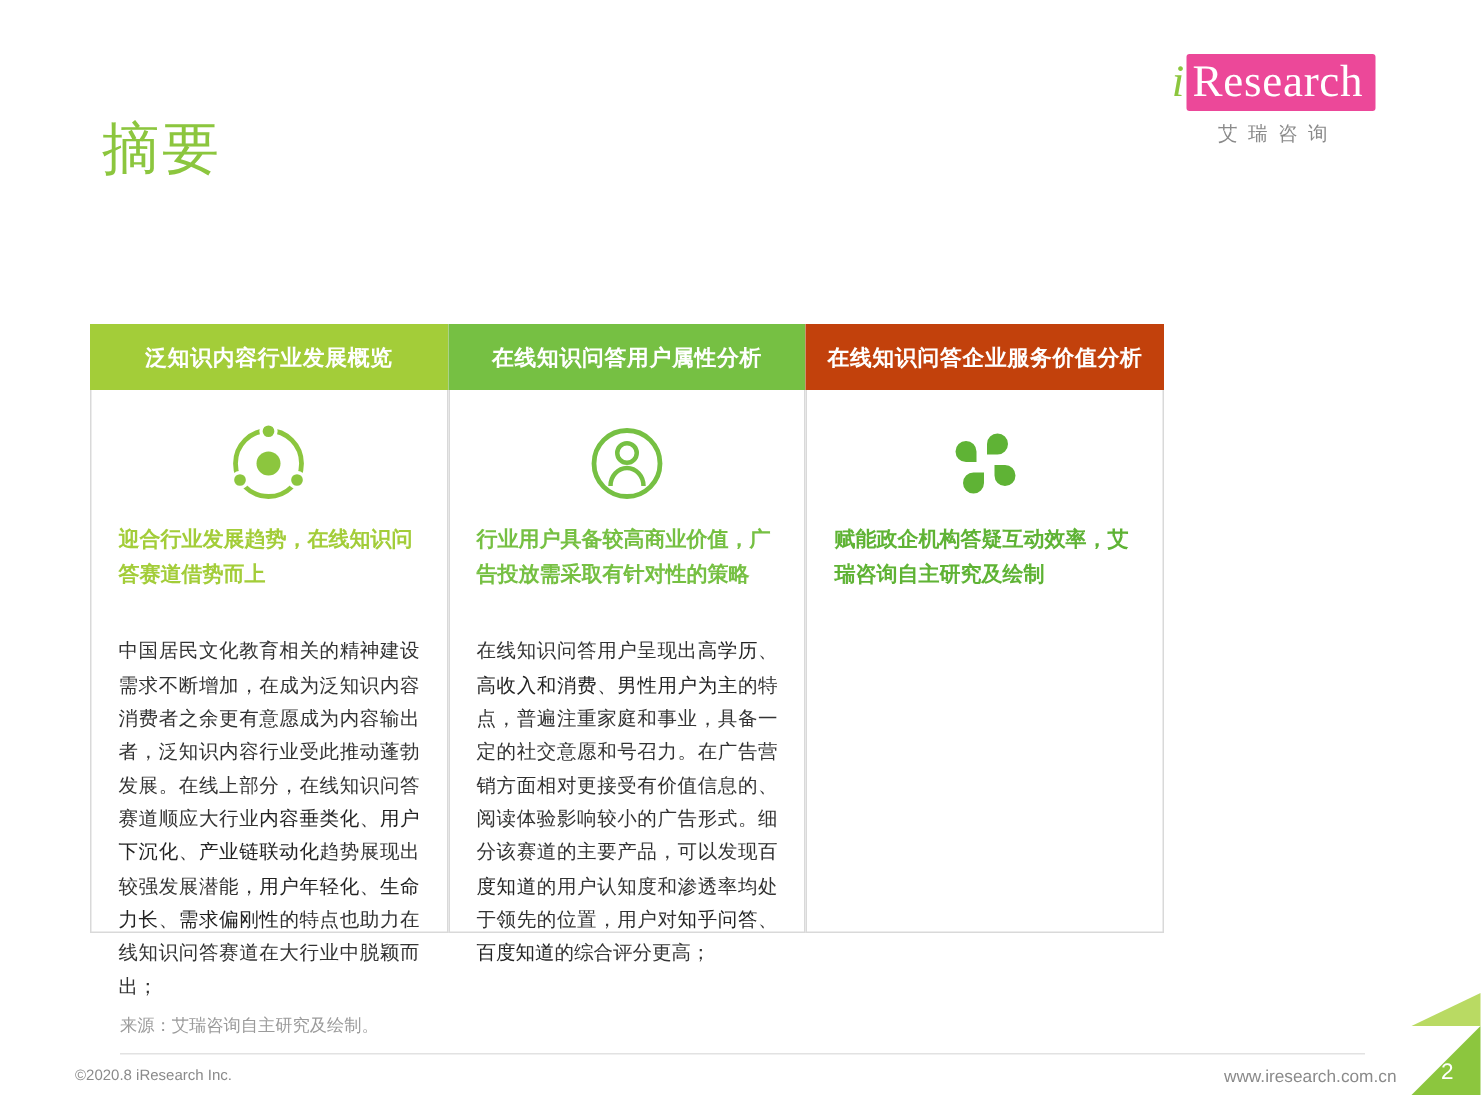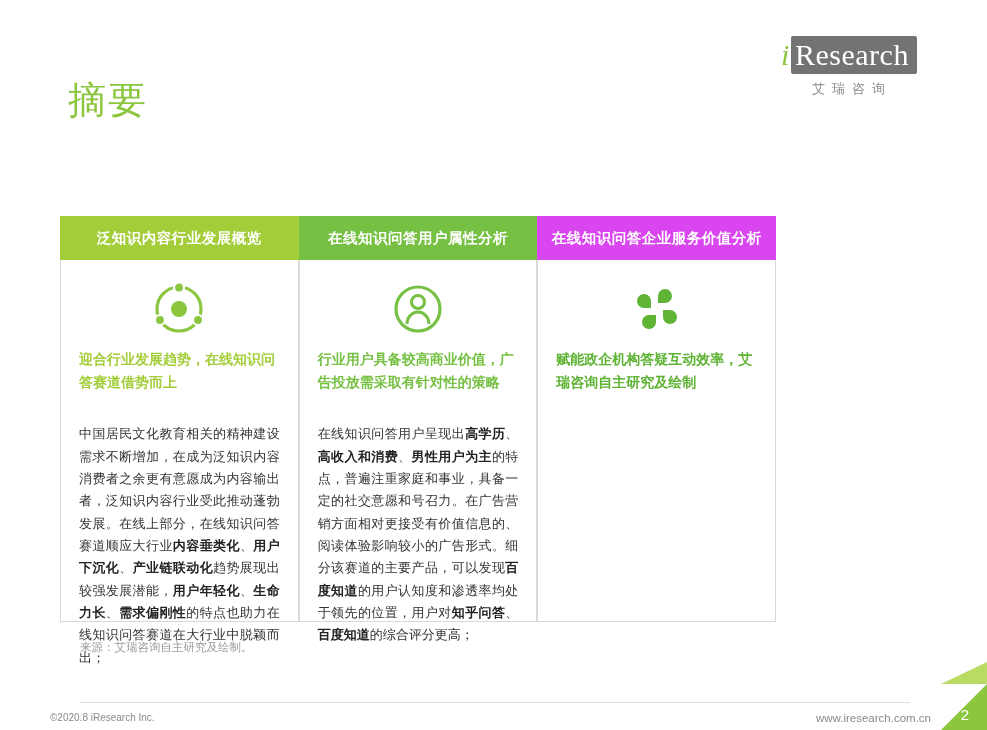--- a/index.html
+++ b/index.html
@@ -50,21 +50,21 @@
     display: inline-block;
     padding: 2px 6px 4px 6px;
   }
   .logo-i {
     color: #8cc63e;
     font-style: italic;
     font-family: "Liberation Serif", serif;
   }
   .logo-research {
     color: #ffffff;
-    background: #737373;
+    background: #ec4899;
     padding: 2px 8px 3px 4px;
     border-radius: 2px;
     margin-left: 1px;
   }
   .logo-sub {
     margin-top: 6px;
     font-size: 13px;
     color: #8a8a8a;
     letter-spacing: 7px;
     padding-left: 6px;
@@ -114,29 +114,29 @@
     line-height: 1.65;
     margin-bottom: 29px;
   }
   .card-text {
     font-size: 13px;
     color: #333333;
     line-height: 1.72;
     text-align: justify;
   }
   .card-text b {
-    font-weight: bold;
+    font-weight: normal;
     color: #222;
   }
 
   
   .source {
     position: absolute;
     left: 80px;
-    top: 640px;
+    top: 676px;
     font-size: 11.5px;
     color: #9b9b9b;
     text-align: center;
   }
   .footer-rule {
     position: absolute;
     left: 80px;
     top: 702px;
     width: 830px;
     height: 1px;
@@ -225,21 +225,21 @@
             <circle cx="27" cy="20" r="6.5" fill="none" stroke="#76c043" stroke-width="3"></circle>
             <path d="M16 42 a11 12 0 0 1 22 0" fill="none" stroke="#76c043" stroke-width="3"></path>
           </svg>
         </div>
         <div class="card-lead" style="color:#76c043">行业用户具备较高商业价值，广告投放需采取有针对性的策略</div>
         <div class="card-text">在线知识问答用户呈现出<b>高学历</b>、<b>高收入和消费</b>、<b>男性用户为主</b>的特点，普遍注重家庭和事业，具备一定的社交意愿和号召力。在广告营销方面相对更接受有价值信息的、阅读体验影响较小的广告形式。细分该赛道的主要产品，可以发现<b>百度知道</b>的用户认知度和渗透率均处于领先的位置，用户对<b>知乎问答</b>、<b>百度知道</b>的综合评分更高；</div>
       </div>
     </div>
 
     <div class="card">
-      <div class="card-head" style="background:#d946ef">在线知识问答企业服务价值分析</div>
+      <div class="card-head" style="background:#c2410c">在线知识问答企业服务价值分析</div>
       <div class="card-body">
         <div class="icon-wrap">
           <svg width="54" height="54" viewBox="0 0 54 54" aria-hidden="true">
             <path d="M26 26 H14 a7 7 0 1 1 7-7 v7 z" fill="#5fb335"></path>
             <path d="M28 26 V14 a7 7 0 1 1 7 7 h-7 z" fill="#5fb335"></path>
             <path d="M28 28 H40 a7 7 0 1 1 -7 7 v-7 z" fill="#5fb335"></path>
             <path d="M26 28 V40 a7 7 0 1 1 -7 -7 h7 z" fill="#5fb335"></path>
           </svg>
         </div>
         <div class="card-lead" style="color:#5fb335">赋能政企机构答疑互动效率，艾瑞咨询自主研究及绘制</div>

